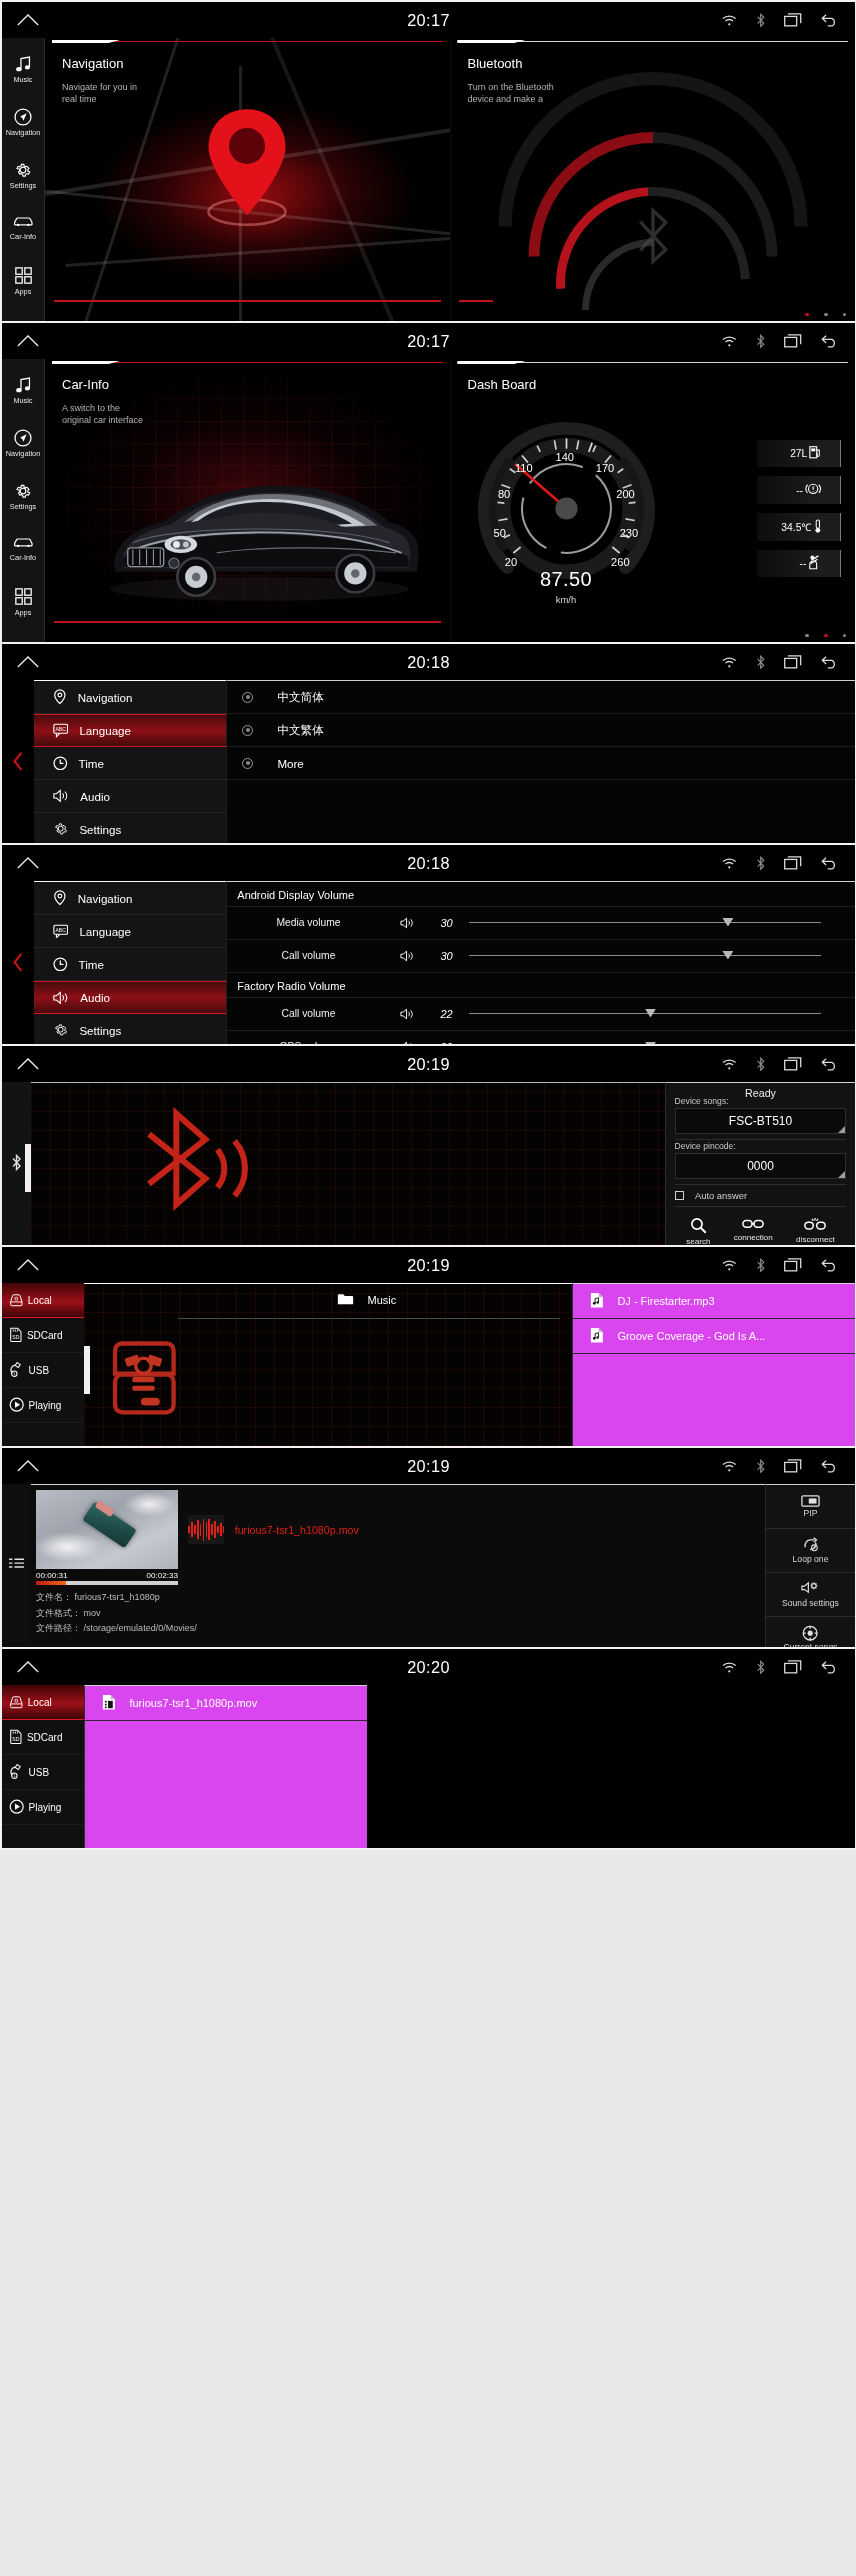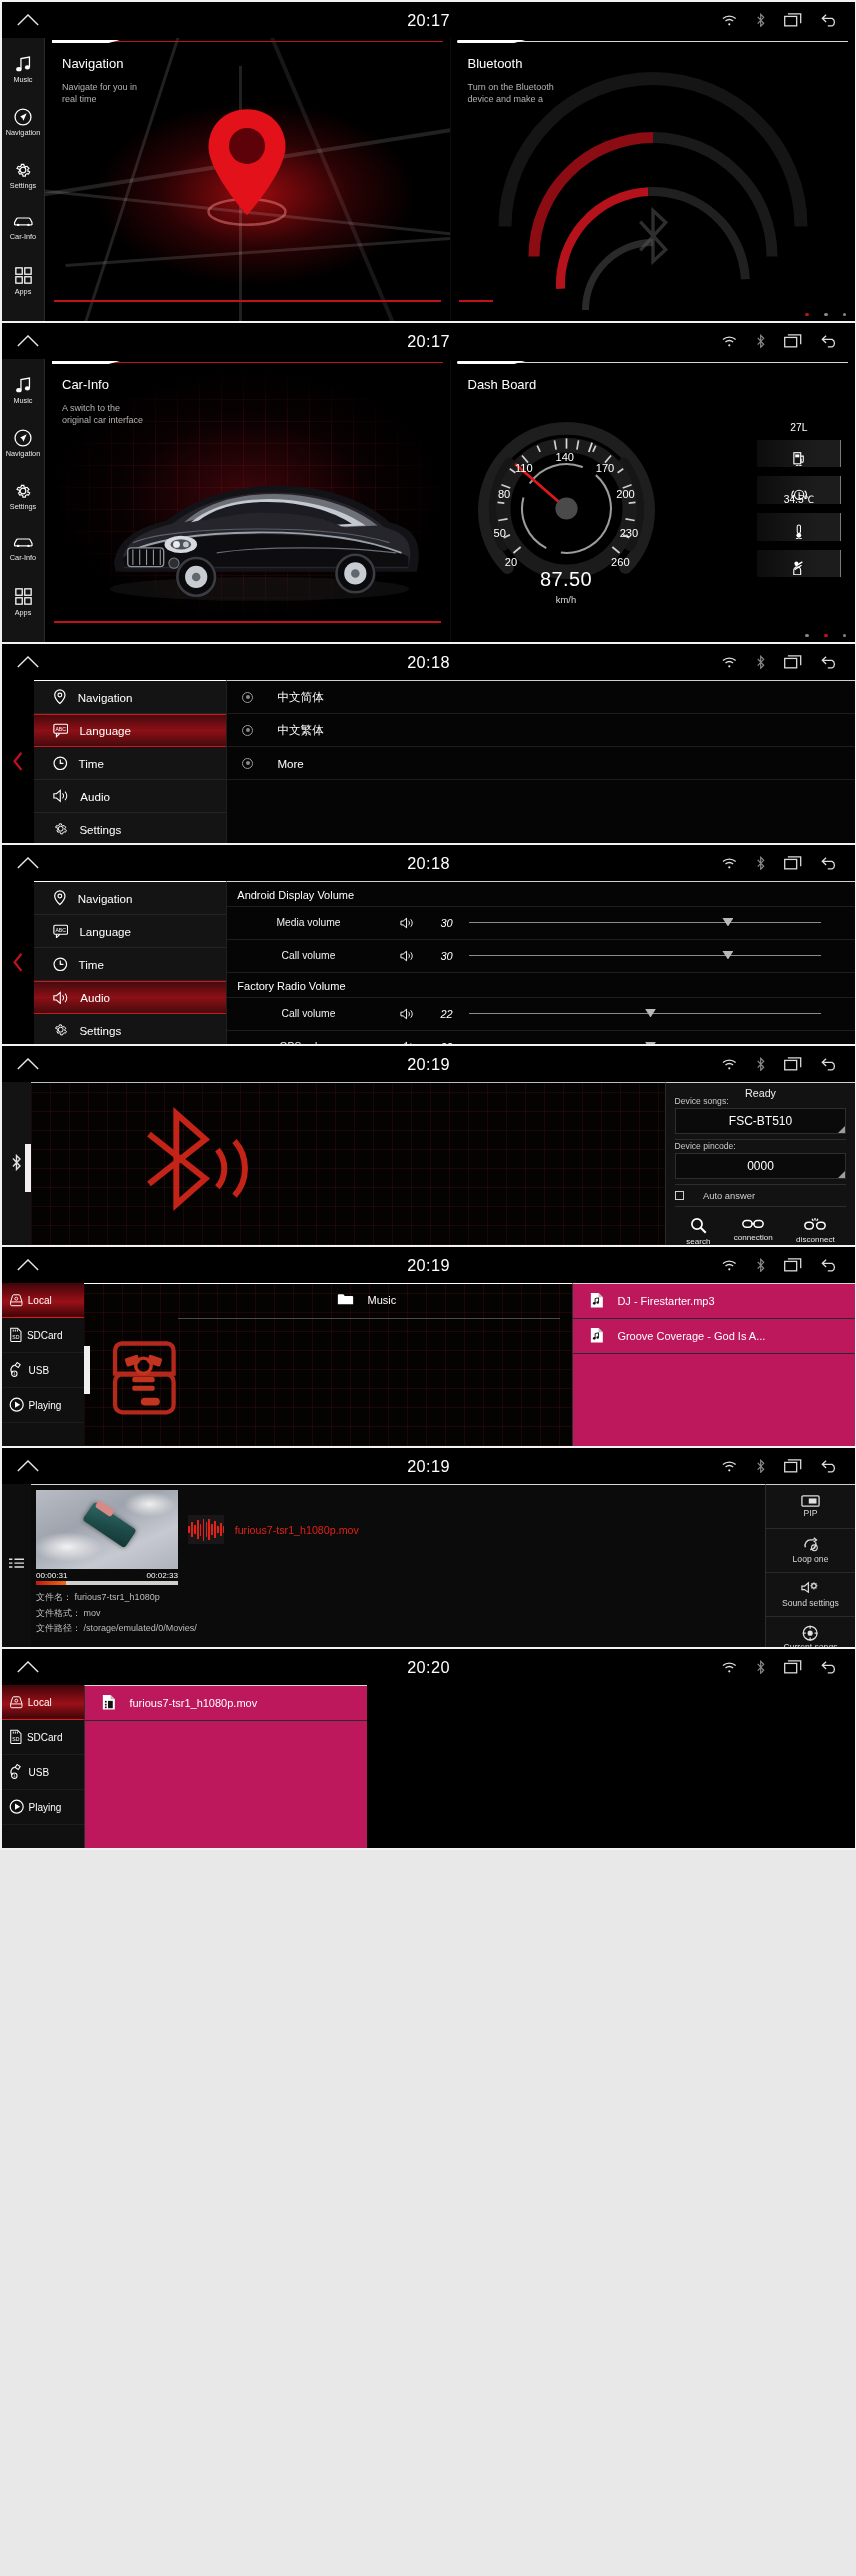--- a/index.html
+++ b/index.html
@@ -169,22 +169,22 @@
   }
   .dash-stats {
     margin-left: auto; margin-right: 13.7px;
     display: flex; flex-direction: column; gap: 9.4px;
   }
   .stat {
     width: 84px; height: 27.4px;
     background: linear-gradient(90deg, #0c0c0c 0%, #1c1c1c 70%, #1c1c1c 100%);
     border-right: 1.7px solid #7a7a7a;
     display: flex; align-items: center; justify-content: flex-end;
-    gap: 18px; padding-right: 0;
-    color: #fff; font-size: 10.3px; flex-direction: column;
+    gap: 2px; padding-right: 19px;
+    color: #fff; font-size: 10.3px;
   }
 
   
   .settings-body { display: flex; height: 163px; background: #0a0a0a; }
   .set-back {
     width: 32px; background: #000;
     display: flex; align-items: center; justify-content: center;
     flex-shrink: 0;
   }
   .set-menu {
@@ -280,21 +280,21 @@
     height: 26px; background: #0a0a0a;
     border: 0.9px solid #2e2e2e;
     display: flex; align-items: center; justify-content: center;
     color: #fff; font-size: 12px; margin-top: 1.7px;
   }
   .btp-field::after {
     content: ""; position: absolute; right: 0; bottom: 0;
     border-left: 7.7px solid transparent; border-bottom: 7.7px solid #9d9d9d;
   }
   .btp-sep { height: 0.9px; background: #2d2d2d; margin: 5.1px 0; }
-  .btp-check { display: flex; align-items: center; gap: 19px; color: #cfcfcf; font-size: 9.4px; }
+  .btp-check { display: flex; align-items: center; gap: 11px; color: #cfcfcf; font-size: 9.4px; }
   .btp-check .box { width: 9.4px; height: 9.4px; border: 1.3px solid #cfcfcf; }
   .btp-actions { display: flex; justify-content: space-around; padding-top: 5.1px; }
   .btp-act { display: flex; flex-direction: column; align-items: center; gap: 2.6px; color: #e8e8e8; font-size: 8.1px; }
 
   
   .fb-body { display: flex; height: 163px; background: #000; }
   .fb-rail {
     width: 82px; background: #101010;
     flex-shrink: 0;
   }
@@ -318,21 +318,21 @@
       #050202;
   }
   .fb-folder {
     display: flex; align-items: center; justify-content: center; gap: 13.7px;
     color: #fff; font-size: 11px;
     padding: 8.6px 0 0 77px;
   }
   .fb-folder-sep { height: 0.9px; background: #4a4a4a; margin: 10.3px 12px 0 94px; }
   .fb-disc { position: absolute; left: 19px; top: 50px; }
   .fb-list {
-    width: 283px; background: #be185d;
+    width: 283px; background: #d946ef;
     border-top: 1.7px solid #d4d4d4;
     border-left: 0.9px solid #2e2e2e;
     flex-shrink: 0;
   }
   .fb-file {
     height: 35px;
     display: flex; align-items: center; gap: 13.7px;
     padding-left: 17px;
     color: #fff; font-size: 11px;
     border-bottom: 0.9px solid #2a2a2a;

